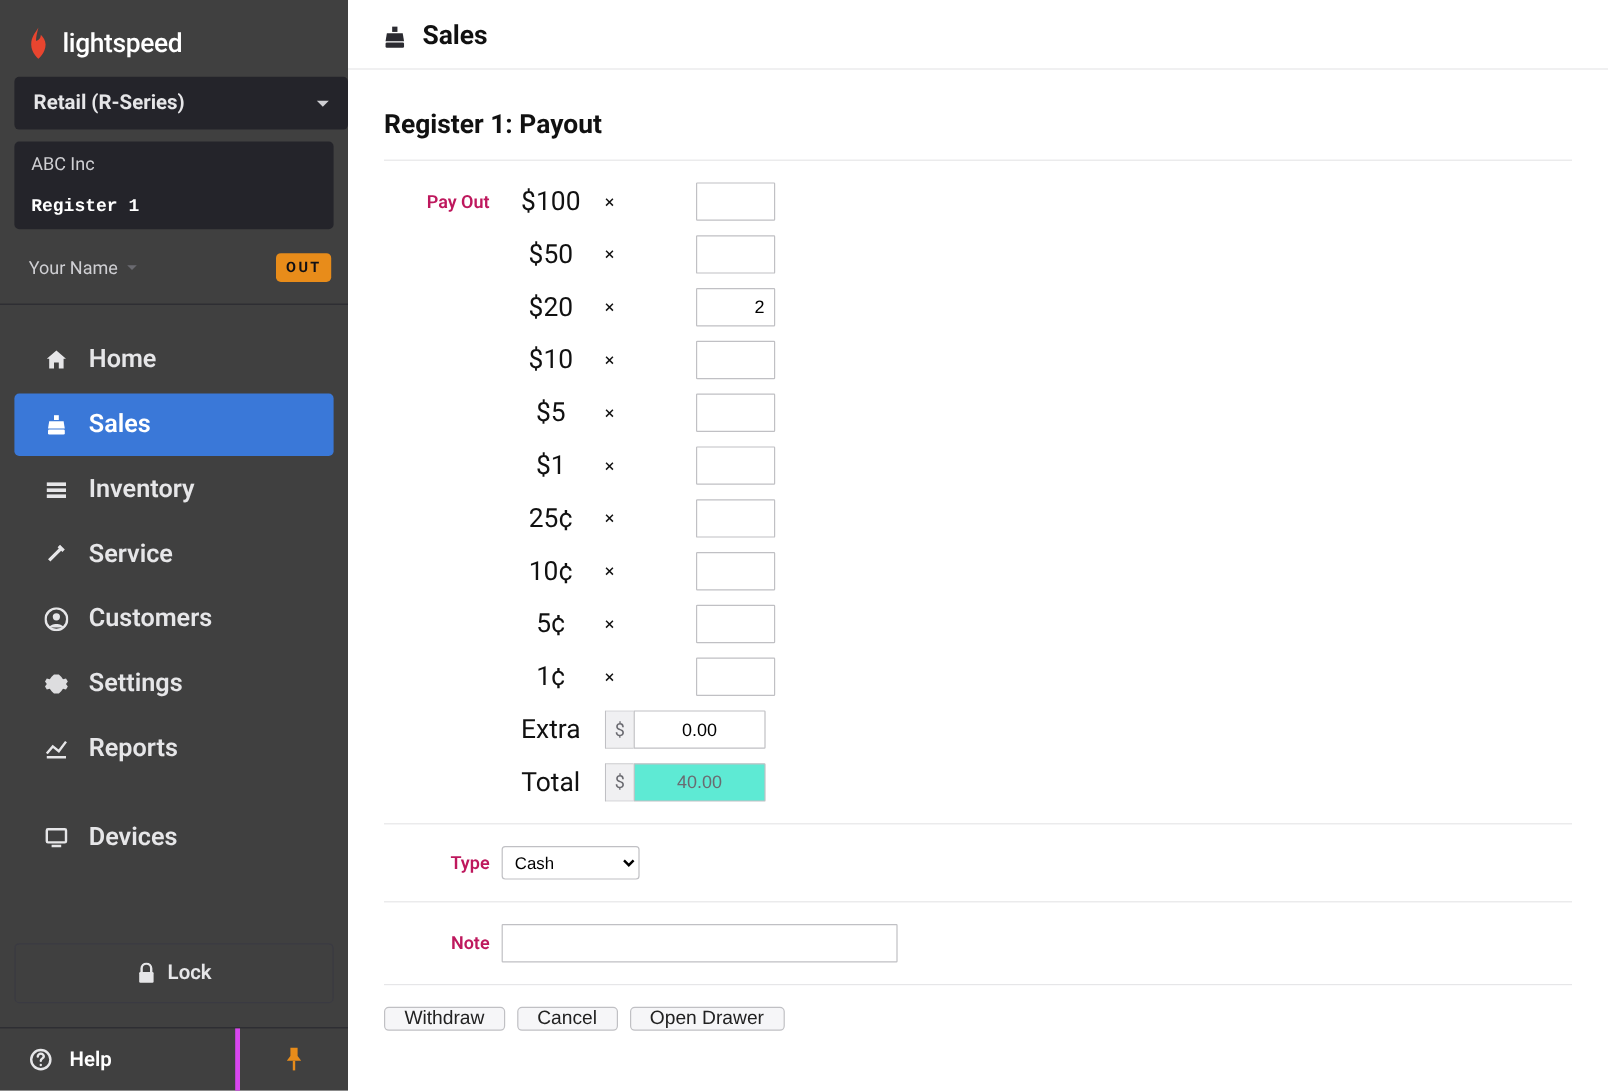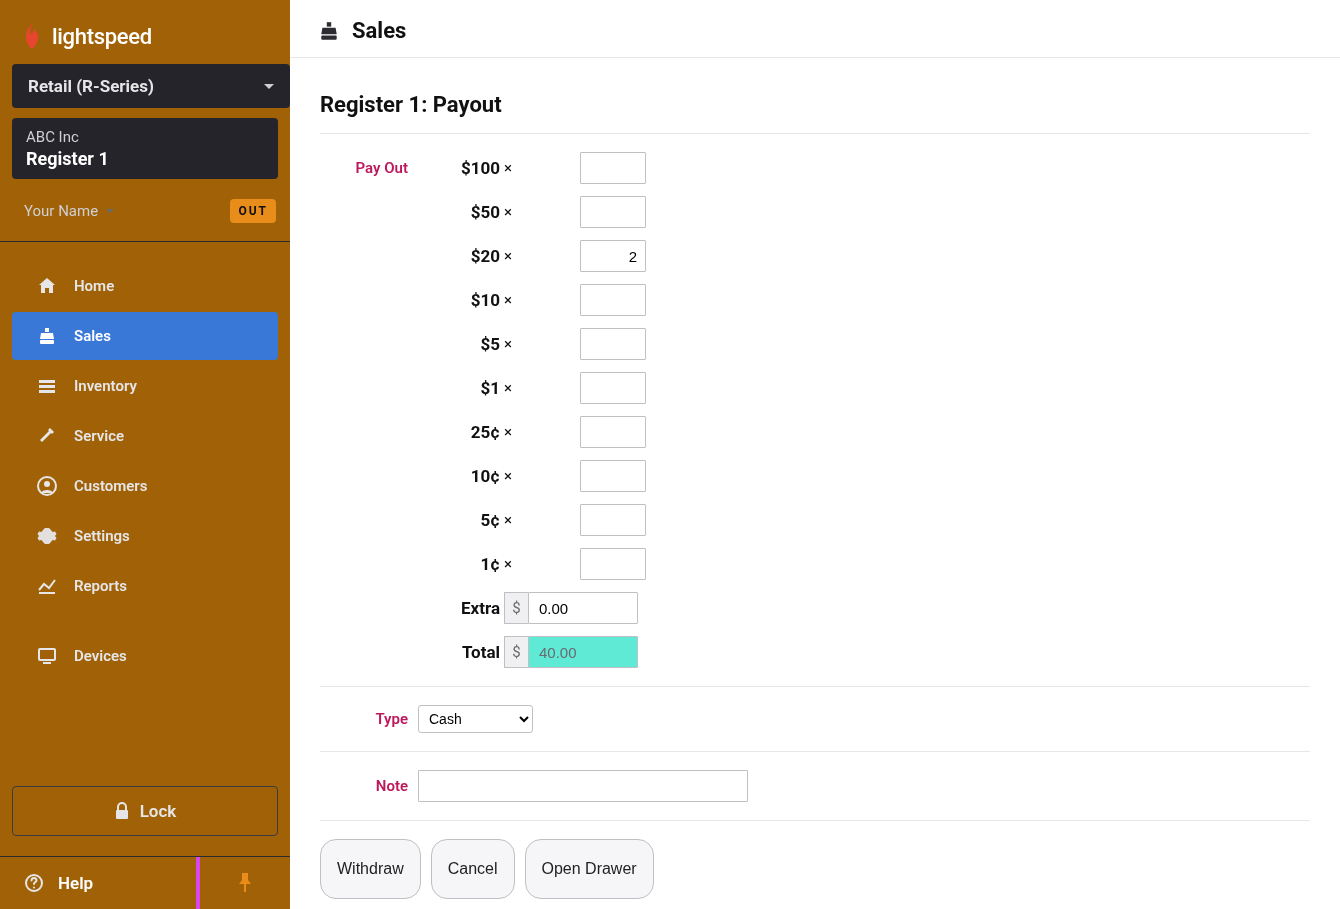--- a/index.html
+++ b/index.html
@@ -1,35 +1,35 @@
 <!DOCTYPE html>
 <html><head>
   <meta charset="utf-8">
   <style>
     * { margin: 0; padding: 0; box-sizing: border-box; }
     body { font-family: -apple-system, BlinkMacSystemFont, "Segoe UI", Roboto, Helvetica, Arial, sans-serif; display: flex; height: 909px; width: 1340px; overflow: hidden; }
     
     
-    .sidebar { width: 290px; background: #a16207; color: #fff; display: flex; flex-direction: column; }
+    .sidebar { width: 290px; background: #404040; color: #fff; display: flex; flex-direction: column; }
     .logo-area { padding: 22px 24px 14px 20px; display: flex; align-items: center; gap: 8px; }
     .logo-text { font-size: 22px; font-weight: 500; color: #fff; letter-spacing: -0.3px; }
     
     .product-dropdown { margin: 0 0 10px 12px; background: #24242a; border-radius: 4px; padding: 12px 16px; display: flex; align-items: center; justify-content: space-between; cursor: pointer; }
     .product-label { font-weight: 700; font-size: 17px; color: #e6e6e8; }
     
     .company-box { margin: 0 12px 14px 12px; background: #24242a; border-radius: 4px; padding: 10px 14px; }
     .company-name { font-size: 15px; color: #cfcfd3; }
-    .register-name { font-size: 18px; color: #fff; font-weight: 700; margin-top: 2px; }
+    .register-name { font-size: 15px; color: #fff; font-weight: 700; margin-top: 18px; font-family: Liberation Mono, monospace; }
     
     .user-row { display: flex; align-items: center; justify-content: space-between; padding: 6px 14px 18px 24px; border-bottom: 1px solid #2b2b31; }
     .user-name { font-size: 15px; color: #cfcfd3; display: flex; align-items: center; gap: 8px; }
     .out-badge { background: #e88c1a; color: #101015; font-weight: 700; font-size: 12px; padding: 5px 8px; border-radius: 4px; letter-spacing: 2px; }
     
     .nav { flex: 1; padding-top: 18px; }
-    .nav-item { display: flex; align-items: center; gap: 16px; padding: 14px 24px; font-size: 15px; color: #e6e6e8; cursor: pointer; font-weight: 600; margin: 2px 12px; border-radius: 4px; }
+    .nav-item { display: flex; align-items: center; gap: 16px; padding: 14px 24px; font-size: 21px; color: #e6e6e8; cursor: pointer; font-weight: 600; margin: 2px 12px; border-radius: 4px; }
     .nav-item.active { background: #3a78d8; color: #fff; }
     .nav-item .nav-icon { width: 22px; display: flex; align-items: center; justify-content: center; }
     
     .devices-section { padding-top: 18px; }
     
     .lock-button { margin: 16px 12px 0 12px; border: 1px solid #3a3a42; border-radius: 4px; padding: 14px 0; display: flex; align-items: center; justify-content: center; gap: 10px; font-size: 17px; font-weight: 600; cursor: pointer; color: #e6e6e8; }
     
     .sidebar-footer { display: flex; border-top: 1px solid #2b2b31; margin-top: 20px; }
     .help-cell { flex: 1; display: flex; align-items: center; gap: 14px; padding: 16px 24px; font-size: 17px; font-weight: 600; cursor: pointer; border-right: 4px solid #d946ef; }
     .pin-cell { width: 90px; display: flex; align-items: center; justify-content: center; cursor: pointer; }
@@ -42,34 +42,34 @@
     .content { padding: 34px 30px; }
     .page-subtitle { font-size: 22px; font-weight: 700; color: #111; padding-bottom: 16px; border-bottom: 1px solid #e6e6e8; }
     
     .form-section { padding: 18px 0 18px 0; border-bottom: 1px solid #e6e6e8; }
     .form-section.no-border { border-bottom: none; }
     
     .row { display: flex; align-items: center; margin-bottom: 12px; }
     .row:last-child { margin-bottom: 0; }
     .section-label { width: 88px; text-align: right; color: #be185d; font-size: 15px; font-weight: 600; margin-right: 10px; }
     .section-label-empty { width: 88px; margin-right: 10px; }
-    .denom-label { width: 82px; text-align: right; color: #111; font-size: 17px; font-weight: 700; margin-right: 4px; }
+    .denom-label { width: 82px; text-align: center; color: #111; font-size: 22px; font-weight: 400; margin-right: 4px; }
     .x-mark { font-size: 15px; color: #111; margin-right: 68px; }
     .denom-input { width: 66px; height: 32px; border: 1px solid #c0c0c4; border-radius: 1px; padding: 0 8px; font-size: 15px; text-align: right; }
     
     .money-cell { display: flex; align-items: center; }
     .money-prefix { width: 24px; height: 32px; background: #f0f0f2; border: 1px solid #c0c0c4; border-right: none; border-radius: 1px 0 0 1px; display: flex; align-items: center; justify-content: center; font-size: 15px; color: #6a6a70; }
-    .money-input { width: 110px; height: 32px; border: 1px solid #c0c0c4; border-radius: 0 1px 1px 0; padding: 0 10px; font-size: 15px; text-align: left; }
+    .money-input { width: 110px; height: 32px; border: 1px solid #c0c0c4; border-radius: 0 1px 1px 0; padding: 0 10px; font-size: 15px; text-align: center; }
     .money-input.readonly { background: #5eead4; color: #6a6a70; }
     
     .type-select { height: 28px; border: 1px solid #c0c0c4; border-radius: 3px; padding: 0 6px; font-size: 14px; min-width: 115px; background: #fff; }
     .note-input { width: 330px; height: 32px; border: 1px solid #c0c0c4; border-radius: 1px; padding: 0 8px; font-size: 15px; }
     
     .buttons-row { display: flex; gap: 10px; }
-    .btn { border: 1px solid #c0c0c4; background: #f6f6f8; border-radius: 16px; padding: 20px 16px; font-size: 16px; cursor: pointer; color: #222; }
+    .btn { border: 1px solid #c0c0c4; background: #f6f6f8; border-radius: 4px; padding: 0 16px; font-size: 16px; cursor: pointer; color: #222; }
     
     svg { display: block; }
     .caret-down { width: 0; height: 0; border-left: 5px solid transparent; border-right: 5px solid transparent; border-top: 5px solid #cfcfd3; }
     .caret-down.sm { border-left-width: 4px; border-right-width: 4px; border-top-width: 4px; border-top-color: #6a6a70; }
   </style>
 </head>
 <body>
 
 <div class="sidebar">
   <div class="logo-area">

